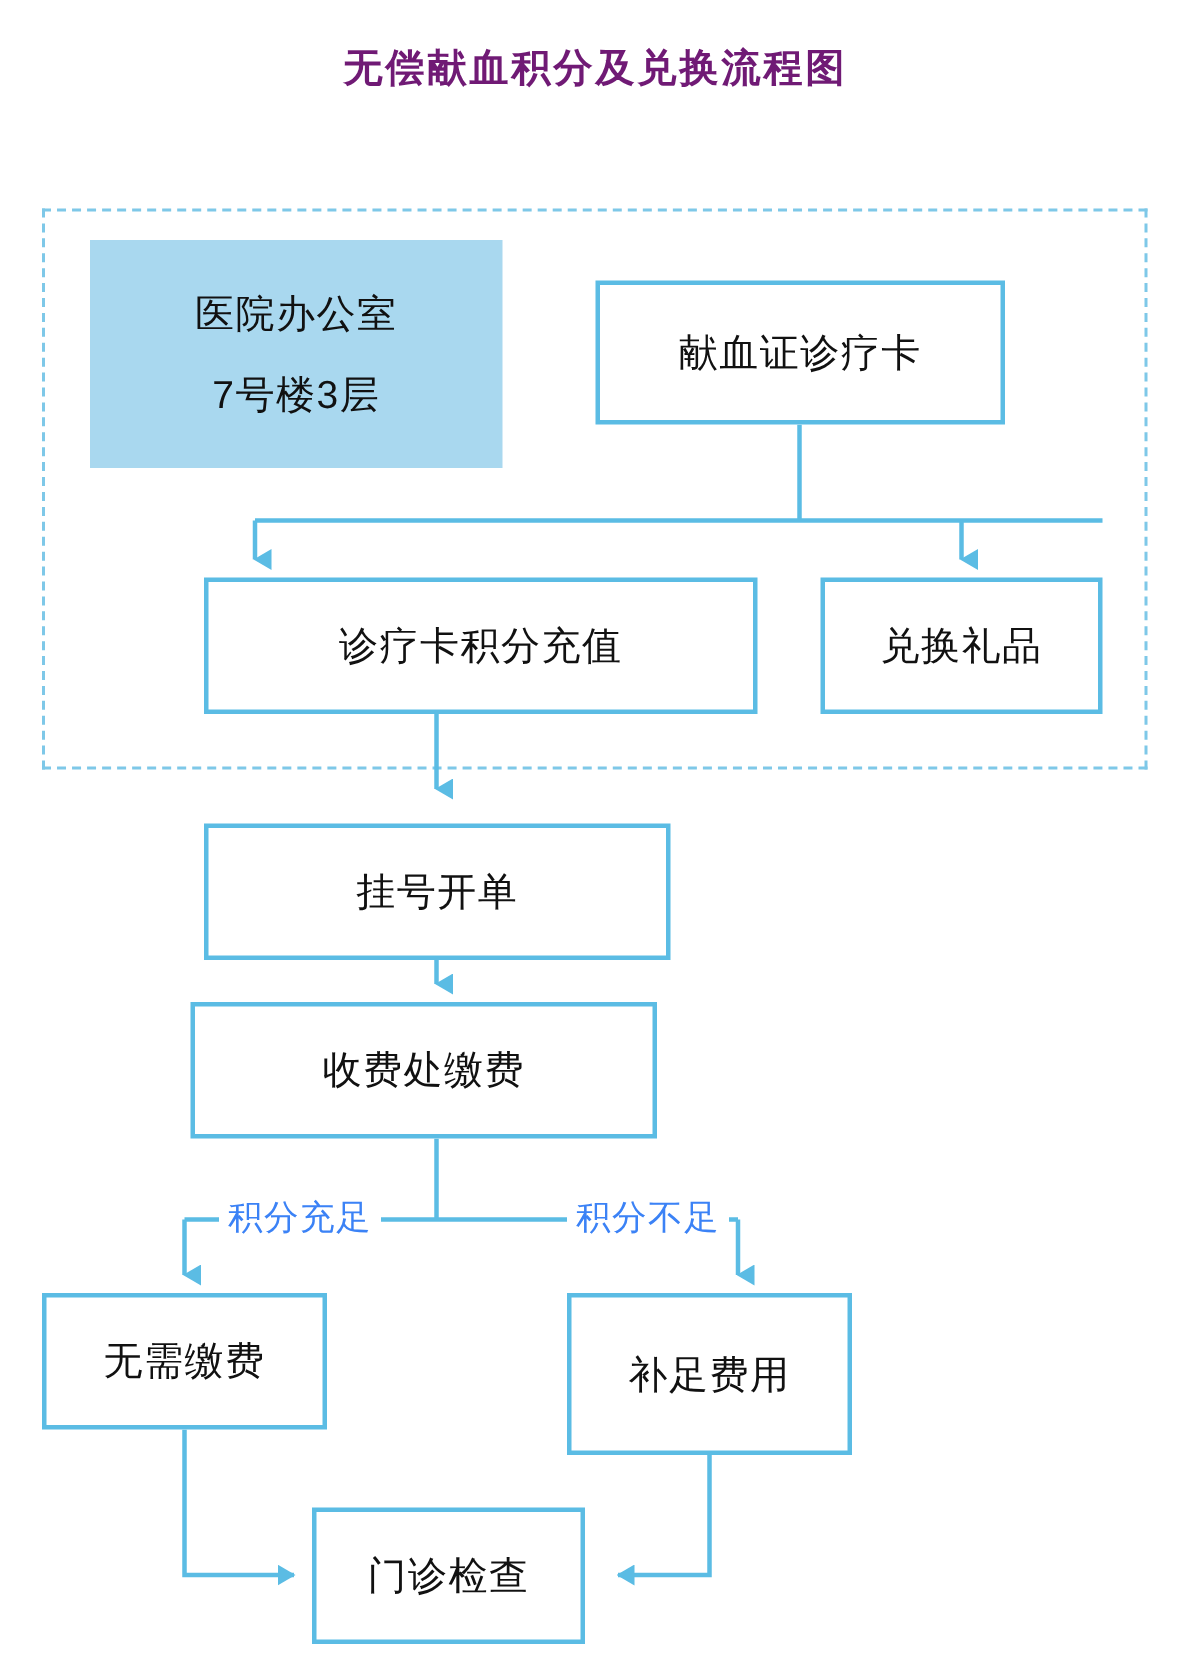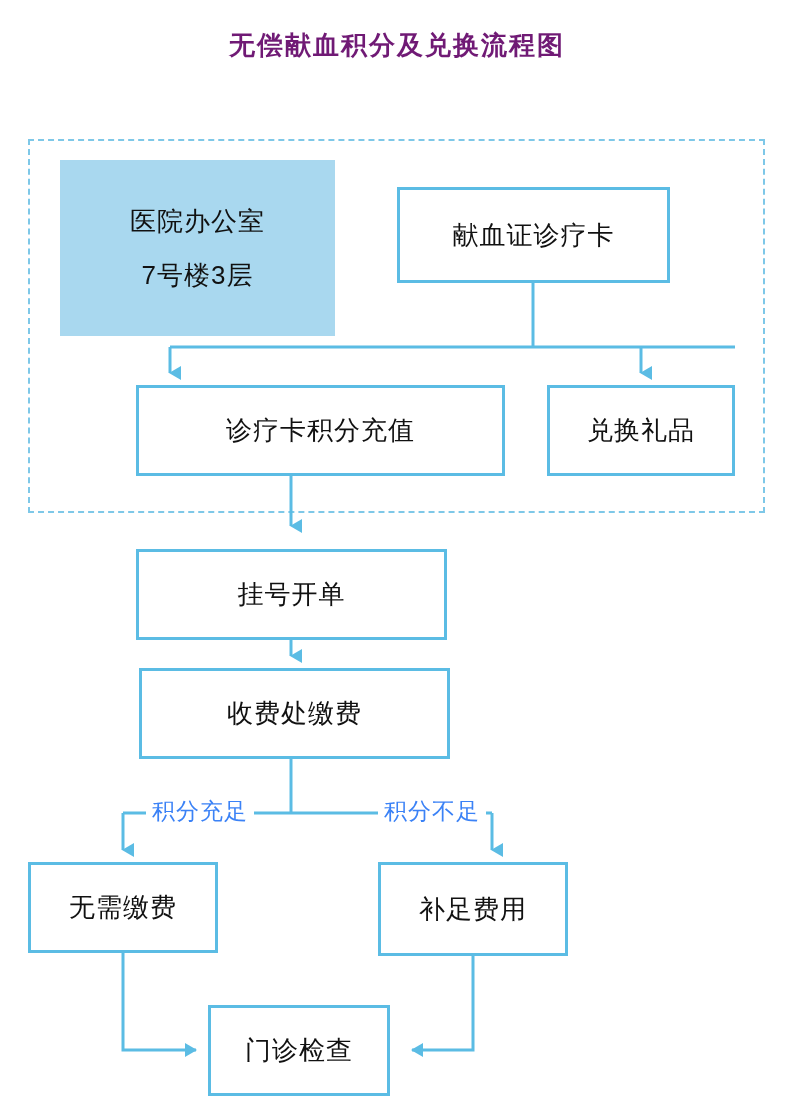--- a/index.html
+++ b/index.html
@@ -121,50 +121,50 @@
       <path d="M123,813 L123,850" marker-end="url(#arrow-down)"></path>
 
       <path d="M492,813 L492,850" marker-end="url(#arrow-down)"></path>
 
       <path d="M123,953 L123,1050 L196,1050" marker-end="url(#arrow-right)"></path>
 
       <path d="M473,953 L473,1050 L412,1050" marker-end="url(#arrow-left)"></path>
     </g>
   </svg>
 
-  <div class="node filled" style="left:60px; top:160px; width:275px; height:176px;">
+  <div class="node filled" style="left:60px; top:160px; width:275px; height:152px;">
     <span>医院办公室</span>
     <span class="line2">7号楼3层</span>
   </div>
 
   <div class="node bordered" style="left:397px; top:187px; width:273px; height:96px;">
     <span>献血证诊疗卡</span>
   </div>
 
   <div class="node bordered" style="left:136px; top:385px; width:369px; height:91px;">
     <span>诊疗卡积分充值</span>
   </div>
 
   <div class="node bordered" style="left:547px; top:385px; width:188px; height:91px;">
     <span>兑换礼品</span>
   </div>
 
   <div class="node bordered" style="left:136px; top:538px; width:311px; height:91px;margin-top:11px;">
     <span>挂号开单</span>
   </div>
 
-  <div class="node bordered" style="left:139px; top:668px; width:311px; height:91px;text-align:right;">
+  <div class="node bordered" style="left:127px; top:668px; width:311px; height:91px;text-align:right;">
     <span>收费处缴费</span>
   </div>
 
   <div class="node bordered" style="left:28px; top:862px; width:190px; height:91px;">
     <span>无需缴费</span>
   </div>
 
-  <div class="node bordered" style="left:378px; top:862px; width:190px; height:94px;">
+  <div class="node bordered" style="left:378px; top:862px; width:190px; height:108px;">
     <span>补足费用</span>
   </div>
 
   <div class="node bordered" style="left:208px; top:1005px; width:182px; height:91px;">
     <span>门诊检查</span>
   </div>
 
   <div class="edge-label" style="left:146px; top:800px;">积分充足</div>
 
   <div class="edge-label" style="left:330px; top:800px;margin-left:48px;">积分不足</div>

